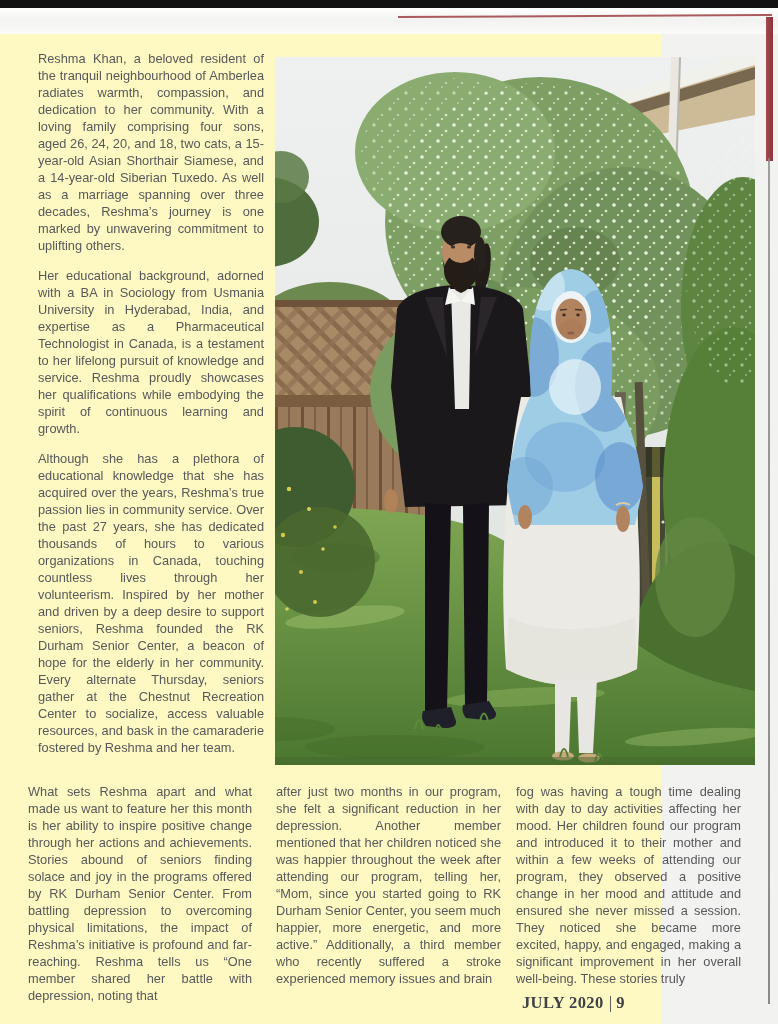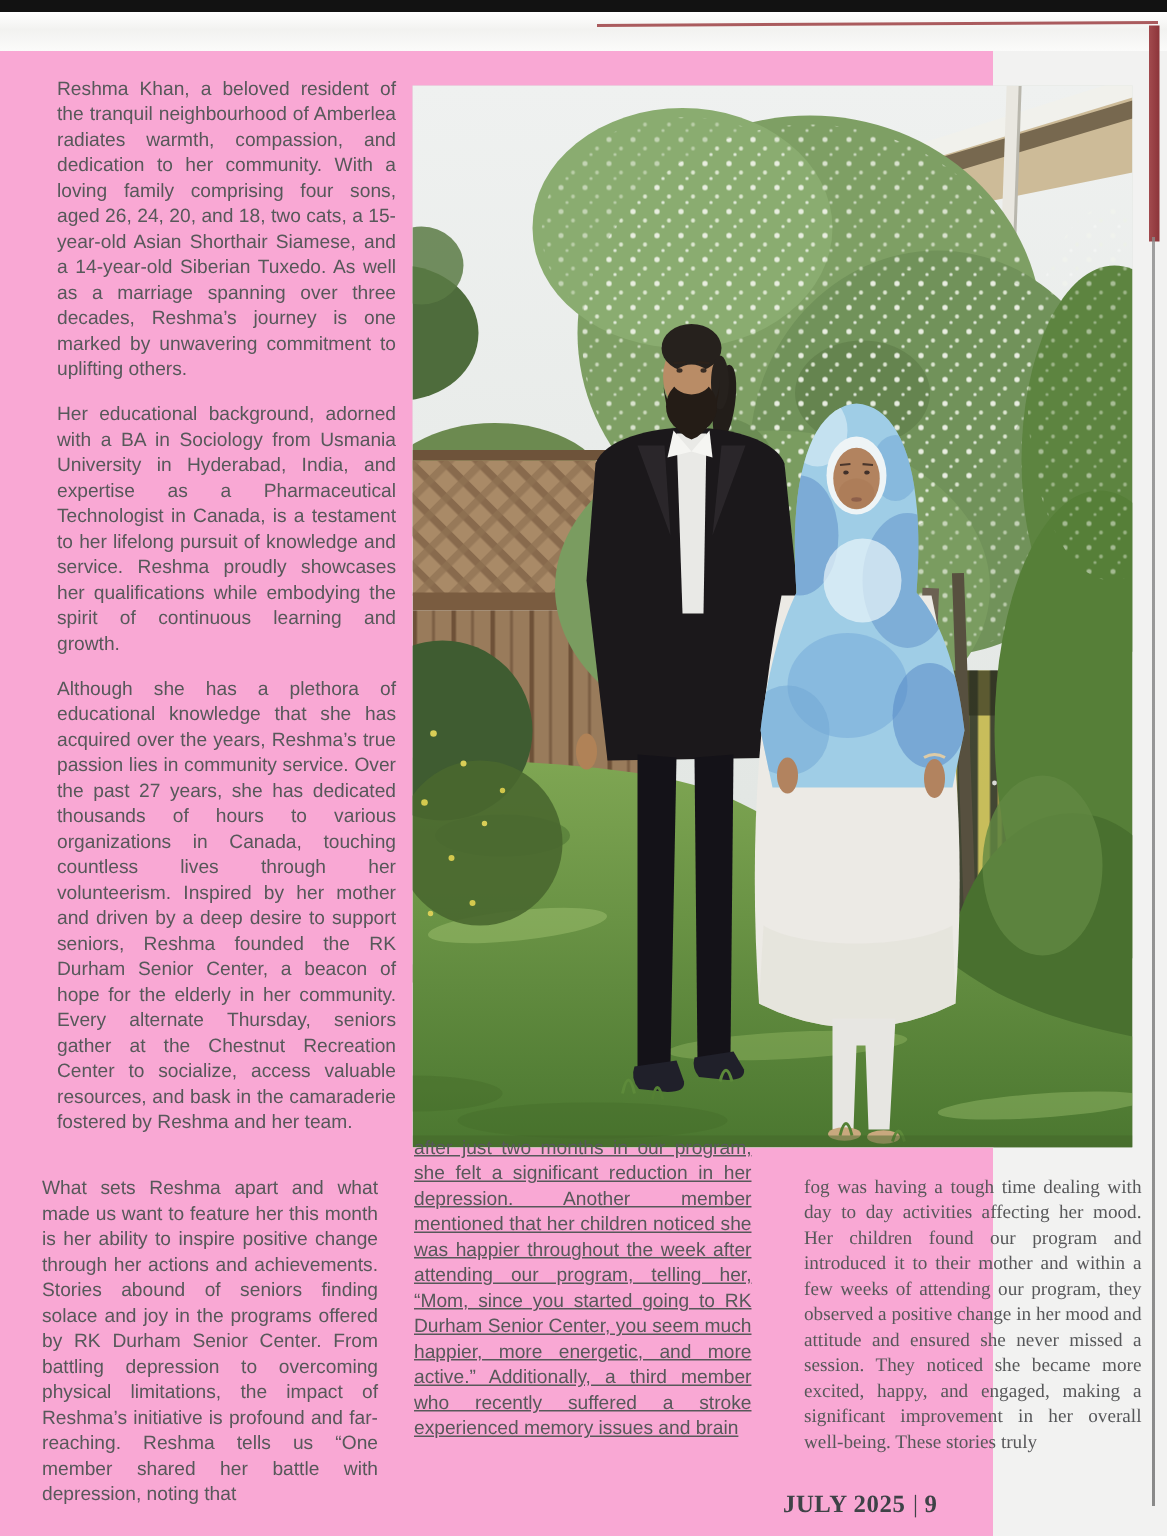--- a/index.html
+++ b/index.html
@@ -1,34 +1,34 @@
 <!DOCTYPE html>
 <html><head>
 <meta charset="utf-8">
 <style>
   html,body{margin:0;padding:0;width:778px;height:1024px;overflow:hidden;background:#f2f2f1;}
-  .scan{position:relative;width:662px;height:1024px;background:#f9a8d4;
+  .scan{position:relative;width:662px;height:1024px;background:#fef9c3;
         font-family:"Liberation Sans","DejaVu Sans",sans-serif;}
   .scan-top-bar{position:absolute;left:0;top:0;width:778px;height:8px;background:#121212;}
   .top-glare{position:absolute;left:0;top:8px;width:778px;height:26px;
              background:linear-gradient(180deg,#ffffff 0%,#f2f2f0 45%,#fbfbfa 100%);}
   .edge-line-top{position:absolute;left:398px;top:15px;width:374px;height:2px;
                  background:#9c3f43;transform:rotate(-0.3deg);opacity:.85;}
   .edge-strip-right{position:absolute;left:766px;top:17px;width:7px;height:144px;
                     background:linear-gradient(90deg,#a24a4e,#8c3439);}
   .edge-line-right{position:absolute;left:768px;top:158px;width:2px;height:846px;
                    background:linear-gradient(180deg,#8a8a8a,#6f6f6f);opacity:.8;}
   .col{position:absolute;color:#57585a;font-size:12.8px;line-height:17px;
        text-align:justify;text-justify:inter-word;}
   .col p{margin:0 0 13px 0;}
   .col p:last-child{margin-bottom:0;}
   .col-left-top{left:38px;top:50px;width:226px;}
   .col-bottom-left{left:28px;top:783px;width:224px;}
-  .col-bottom-middle{left:276px;top:756px;width:225px;text-decoration:underline;}
-  .col-bottom-right{left:536px;top:783px;width:225px;font-family:Liberation Serif, serif;}
+  .col-bottom-middle{left:276px;top:783px;width:225px;}
+  .col-bottom-right{left:516px;top:783px;width:225px;}
   .photo{position:absolute;left:275px;top:57px;width:480px;height:708px;overflow:hidden;
          background:#dfe3e0;}
   .photo svg{display:block;width:480px;height:708px;}
   .footer{position:absolute;top:993px;right:37px;color:#3e4247;
           font-family:"Liberation Serif","DejaVu Serif",serif;
           font-weight:bold;font-size:16.5px;letter-spacing:.4px;white-space:nowrap;}
   .footer .sep{margin:0 4px 0 5px;font-weight:normal;}
 </style>
 </head>
 <body>
@@ -239,16 +239,16 @@
     <p>What sets Reshma apart and what made us want to feature her this month is her ability to inspire positive change through her actions and achievements. Stories abound of seniors finding solace and joy in the programs offered by RK Durham Senior Center. From battling depression to overcoming physical limitations, the impact of Reshma’s initiative is profound and far-reaching. Reshma tells us “One member shared her battle with depression, noting that</p>
   </div>
   <div class="col col-bottom-middle">
     <p>after just two months in our program, she felt a significant reduction in her depression. Another member mentioned that her children noticed she was happier throughout the week after attending our program, telling her, “Mom, since you started going to RK Durham Senior Center, you seem much happier, more energetic, and more active.” Additionally, a third member who recently suffered a stroke experienced memory issues and brain</p>
   </div>
   <div class="col col-bottom-right">
     <p>fog was having a tough time dealing with day to day activities affecting her mood. Her children found our program and introduced it to their mother and within a few weeks of attending our program, they observed a positive change in her mood and attitude and ensured she never missed a session. They noticed she became more excited, happy, and engaged, making a significant improvement in her overall well-being. These stories truly</p>
   </div>
 
   <div class="footer">
-    <span>JULY 2025</span><span class="sep">|</span><span>9</span>
+    <span>JULY 2020</span><span class="sep">|</span><span>9</span>
   </div>
 
 </div>
 
 </body></html>

